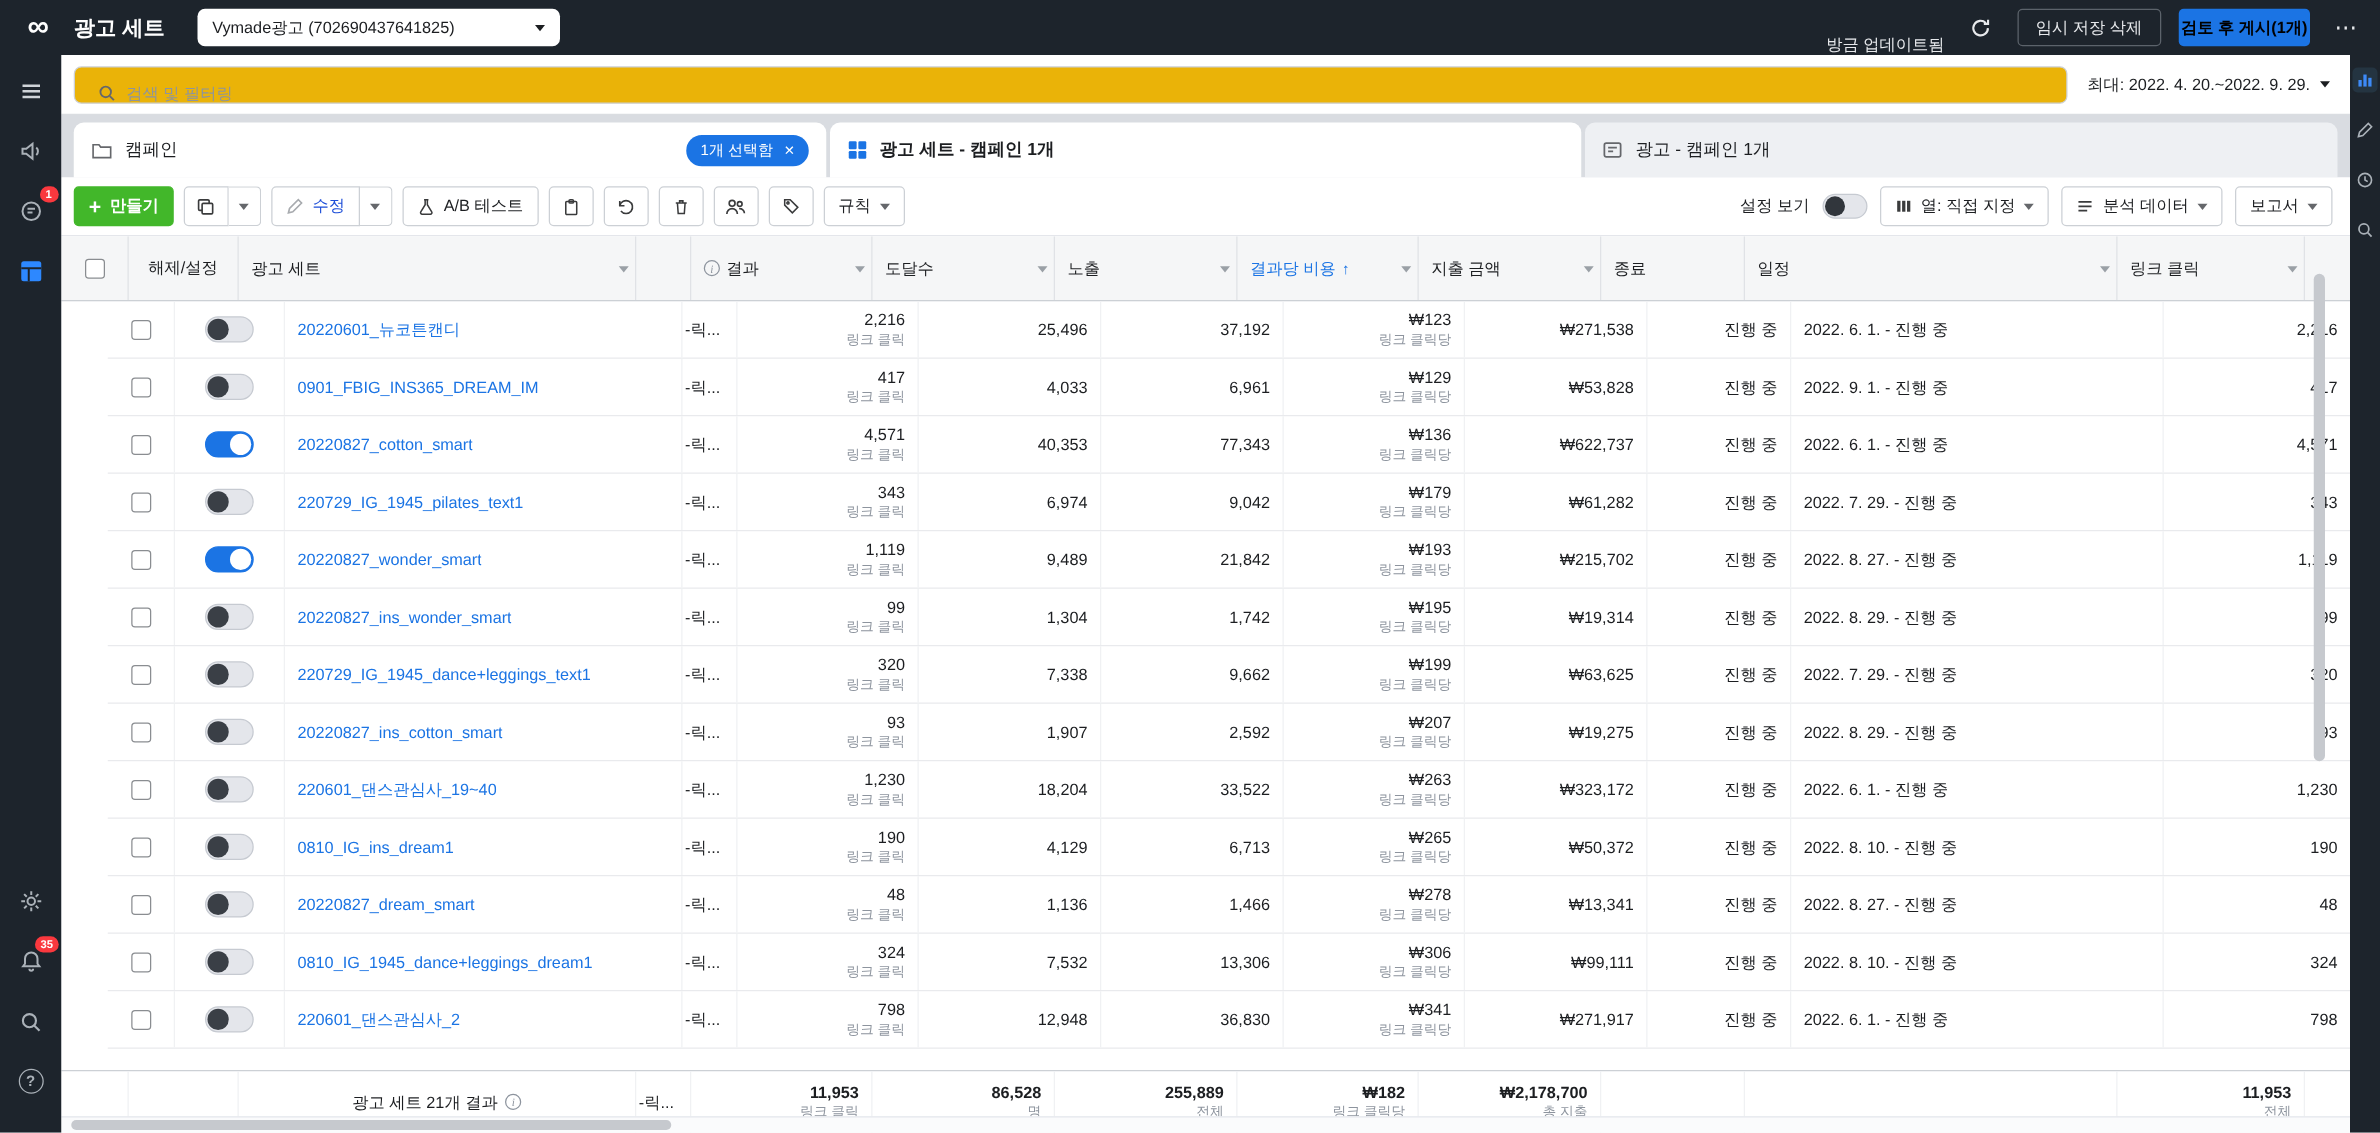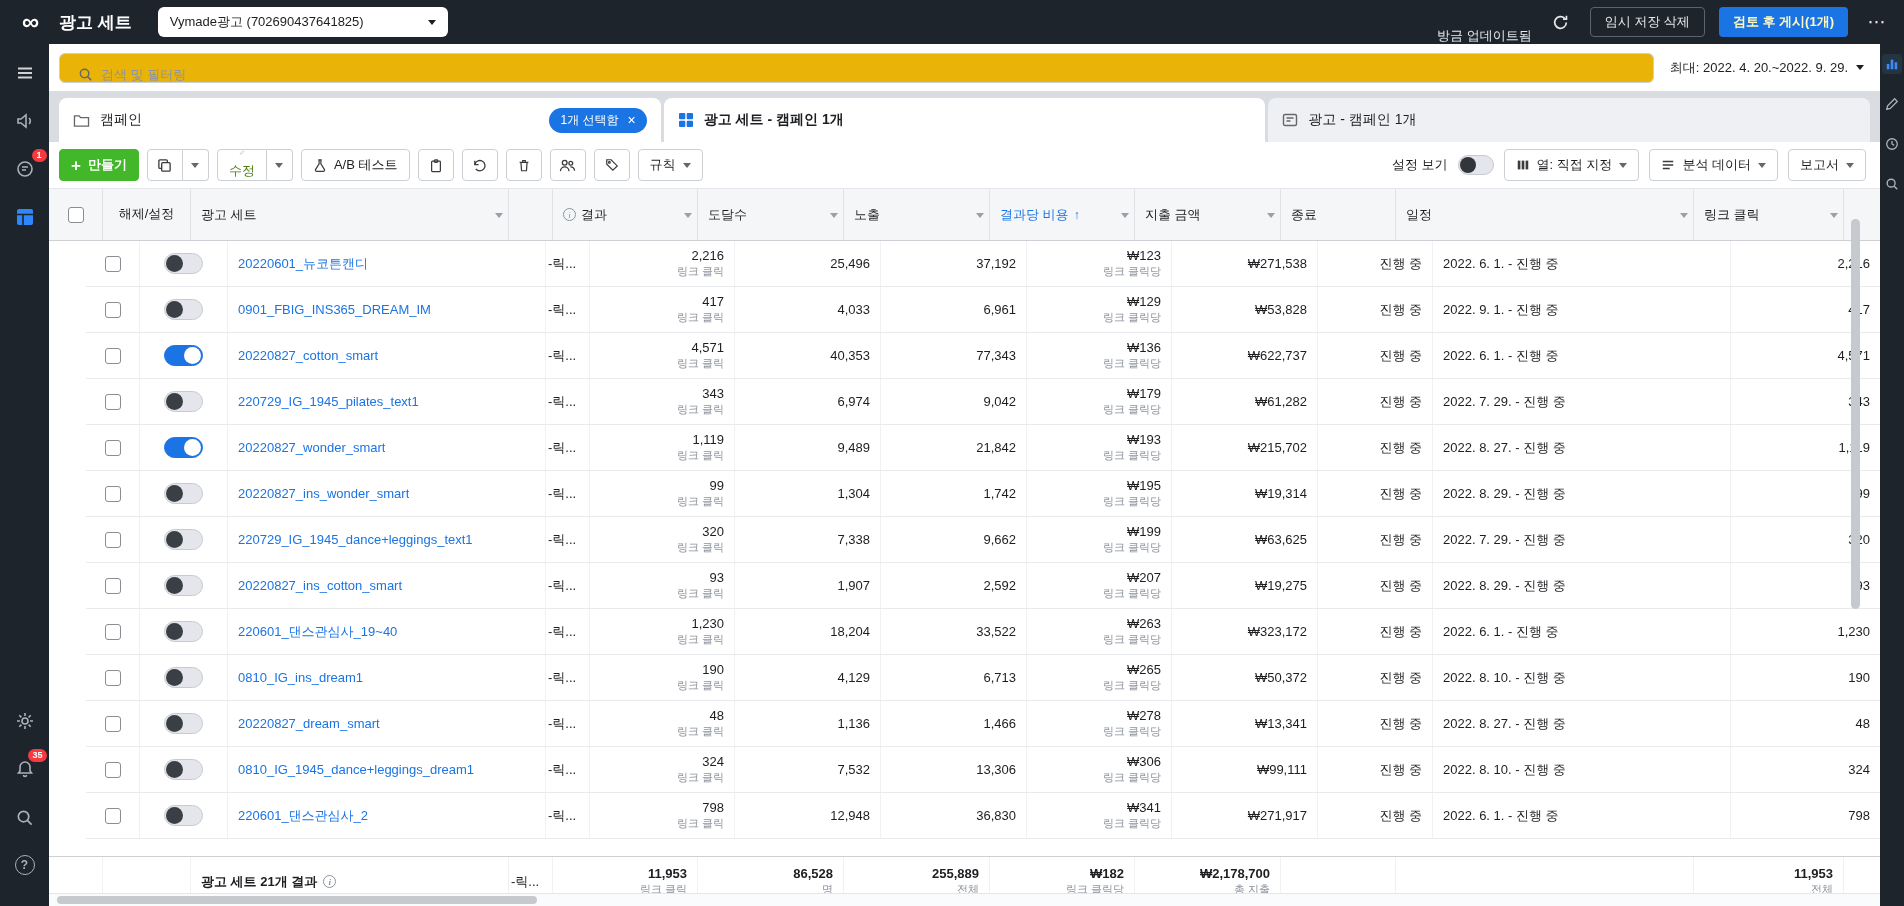--- a/index.html
+++ b/index.html
@@ -13,22 +13,22 @@
   .meta-logo { width:37px; text-align:center; color:#fff; font-size:24px; font-weight:700; line-height:1; }
   .topbar-title { color:#fff; font-size:17px; font-weight:700; margin:0 26px 0 10px; white-space:nowrap; }
   .account-select { height:30px; background:#fff; border:none; border-radius:6px; display:flex; align-items:center;
     gap:10px; padding:0 12px; font-size:13px; color:#1c1e21; min-width:290px; justify-content:space-between; }
   .topbar-right { margin-left:auto; display:flex; align-items:center; gap:14px; }
   .updated { color:#e7e9ec; font-size:13px;margin-top:28px; }
   .icon-btn-dark { background:none; border:none; display:flex; align-items:center; justify-content:center;
     width:30px; height:30px; border-radius:4px; }
   .btn-outline-dark { height:30px; background:transparent; border:1px solid #5c636b; border-radius:4px;
     color:#e7e9ec; font-size:13px; padding:0 14px; }
-  .btn-primary-top { height:30px; background:#1b74e4; border:none; border-radius:4px; color:#fef9c3;
-    font-size:13px; font-weight:600; padding:0 14px; }
+  .btn-primary-top { height:30px; background:#1b74e4; border:none; border-radius:4px; color:#000000;
+    font-size:13px; font-weight:600; padding:0 2px; }
   .dots { color:#e7e9ec; font-size:18px; letter-spacing:1px; line-height:1; }
 
   
   .sidebar { position:absolute; top:44px; left:0; width:49px; bottom:0; background:#1d242c;
     display:flex; flex-direction:column; align-items:center; padding:14px 0 8px; z-index:30; }
   .side-icon { width:30px; height:30px; display:flex; align-items:center; justify-content:center;
     margin-bottom:18px; position:relative; background:none; border:none; }
   .side-bottom { margin-top:auto; display:flex; flex-direction:column; align-items:center; }
   .badge { position:absolute; top:-5px; right:-7px; background:#fa383e; color:#fff; font-size:9px;
     font-weight:700; border-radius:9px; padding:1px 4px; min-width:15px; text-align:center; line-height:11px; }
@@ -68,21 +68,21 @@
     gap:8px; flex:none; }
   .btn { height:32px; border:1px solid #ccd0d5; background:#fff; border-radius:4px; display:inline-flex;
     align-items:center; gap:7px; padding:0 11px; font-size:13px; color:#1c1e21; white-space:nowrap; }
   .btn.icon-only { width:36px; padding:0; justify-content:center; }
   .btn.caret-only { width:26px; padding:0; justify-content:center; }
   .btn-green { background:#42b72a; border-color:#42b72a; color:#fff; font-weight:600; }
   .btn-green .plus { font-size:17px; font-weight:700; line-height:1; }
   .btn-group { display:inline-flex; }
   .btn-group .btn:first-child { border-radius:4px 0 0 4px; }
   .btn-group .btn:last-child { border-radius:0 4px 4px 0; border-left:none; }
-  .btn.disabled { color:#4d7c0f;flex-direction:column; }
+  .btn.disabled { color:#1d4ed8; }
   .caret { width:0; height:0; border-left:4px solid transparent; border-right:4px solid transparent;
     border-top:5px solid #65676b; display:inline-block; }
   .caret.dark { border-top-color:#1c1e21; }
   .toolbar-right { margin-left:auto; display:flex; align-items:center; gap:10px; }
   .toolbar-label { font-size:13px; color:#1c1e21; }
   .toggle-sm { width:36px; height:20px; border-radius:10px; background:#e4e6eb; border:1px solid #c6cad1;
     position:relative; display:inline-block; }
   .toggle-sm .knob { position:absolute; left:1px; top:1px; width:16px; height:16px; border-radius:50%; background:#31363c; }
 
   
@@ -126,21 +126,21 @@
 
   .cb { width:16px; height:16px; border:1.5px solid #8a8d91; border-radius:3px; background:#fff; display:inline-block; }
 
   .toggle { width:39px; height:21px; border-radius:11px; background:#e4e6eb; border:1px solid #c6cad1;
     position:relative; display:inline-block; flex:none; }
   .toggle .knob { position:absolute; left:1px; top:1px; width:17px; height:17px; border-radius:50%; background:#3a3f46; }
   .toggle.on { background:#1b74e4; border-color:#1b74e4; }
   .toggle.on .knob { left:auto; right:1px; background:#fff; }
 
   .totals { display:flex; height:50px; border-top:1px solid #ccd0d5; background:#fff; flex:none; }
-  .total-label { font-weight:700; gap:6px; }
+  .total-label { font-weight:400; gap:6px;justify-content:center; }
   .info-i { width:13px; height:13px; border:1px solid #8d949e; border-radius:50%; color:#8d949e;
     font-size:9px; font-style:italic; font-family:"Liberation Serif","DejaVu Serif",serif;
     display:inline-flex; align-items:center; justify-content:center; flex:none; }
 
   .vscroll { position:absolute; right:20px; top:2px; bottom:16px; width:9px; }
   .vthumb { position:absolute; top:28px; height:390px; left:0; right:0; background:#c6c9ce; border-radius:5px; }
   .hscroll { position:absolute; left:0; right:0; bottom:0; height:13px; background:#fafbfc; border-top:1px solid #e4e6eb; }
   .hthumb { position:absolute; left:8px; width:480px; top:2px; bottom:2px; background:#c6c9ce; border-radius:5px; }
 </style>
 </head>

